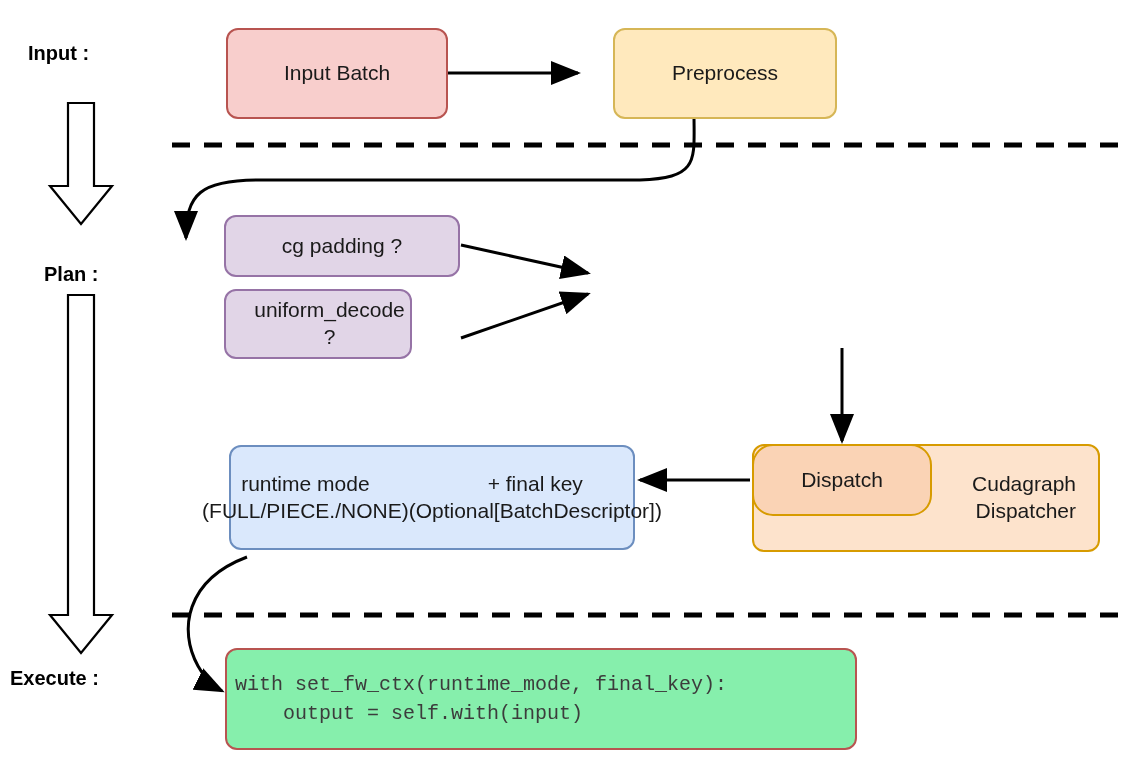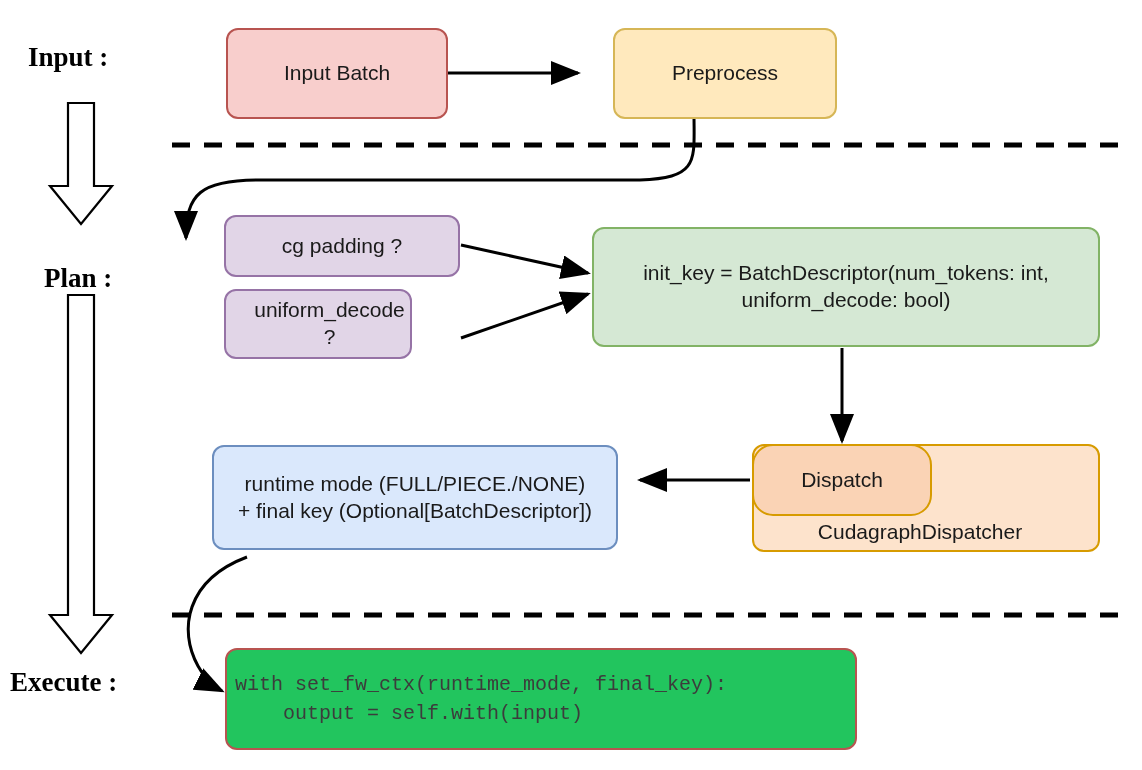--- a/index.html
+++ b/index.html
@@ -16,23 +16,23 @@
     overflow: hidden;
   }
   #svg-layer {
     position: absolute;
     left: 0; top: 0;
     width: 1142px;
     height: 770px;
   }
   .stage-label {
     position: absolute;
-    font-family: Liberation Serif, serif;
+    font-family: Liberation Sans, sans-serif;
     font-weight: bold;
-    font-size: 27px;
+    font-size: 20px;
     color: #000000;
     white-space: nowrap;
   }
   .node {
     position: absolute;
     box-sizing: border-box;
     display: flex;
     align-items: center;
     justify-content: center;
     text-align: center;
@@ -46,21 +46,21 @@
     padding: 4px 10px;
   }
   .node-pink   { background: #f8cecc; border-color: #b85450; }
   .node-yellow { background: #ffe9bd; border-color: #d6b656; }
   .node-purple { background: #e1d5e7; border-color: #9673a6; }
   .node-green  { background: #d5e8d4; border-color: #82b366; }
   .node-blue   { background: #dae8fc; border-color: #6c8ebf; }
   .node-orange-outer { background: #fde3cc; border-color: #d79b00; }
   .node-orange-inner { background: #fad3b5; border-color: #d79b00; border-radius: 21px; }
   .node-code {
-    background: #22c55e;
+    background: #86efac;
     border-color: #b85450;
     font-family: "Liberation Mono", "DejaVu Sans Mono", monospace;
     font-size: 20px;
     color: #3c3c3c;
     justify-content: flex-start;
     text-align: center;
     white-space: pre;
     line-height: 1.45;
   }
   .node-inline-text { pointer-events: none; }
@@ -112,39 +112,34 @@
   </div>
 
   <div class="node node-purple" style="left:224px; top:215px; width:236px; height:62px;">
     <span>cg padding ?</span>
   </div>
 
   <div class="node node-purple" style="left:224px; top:289px; width:188px; height:70px;padding-left:33px;">
     <span>uniform_decode ?</span>
   </div>
 
-  <div class="node node-green" style="left:592px; top:227px; width:508px; height:120px;
-              flex-direction:column;">
-    <span>init_key = BatchDescriptor(num_tokens: int,</span>
-    <span>uniform_decode: bool)</span>
-  </div>
 
   <div class="node node-orange-outer" style="left:752px; top:444px; width:348px; height:108px;
-              flex-direction:row; align-items:flex-end; justify-content:center;
+              flex-direction:column; align-items:flex-end; justify-content:center;
               padding-right:22px;">
     <span class="node-inline-text">Cudagraph</span>
     <span class="node-inline-text">Dispatcher</span>
   </div>
 
   <div class="node node-orange-inner" style="left:752px; top:444px; width:180px; height:72px;">
     <span>Dispatch</span>
   </div>
 
-  <div class="node node-blue" style="left:212px; top:445px; width:406px; height:105px;
-              flex-direction:column;">
+  <div class="node node-blue" style="left:229px; top:445px; width:406px; height:105px;
+              flex-direction:row;">
     <span>runtime mode (FULL/PIECE./NONE)</span>
     <span>+ final key (Optional[BatchDescriptor])</span>
   </div>
 
   <div class="node node-code" style="left:225px; top:648px; width:632px; height:102px;
               flex-direction:column; align-items:flex-start; justify-content:center;
               padding-left:8px;">
     <span>with set_fw_ctx(runtime_mode, final_key):</span>
     <span>    output = self.with(input)</span>
   </div>

